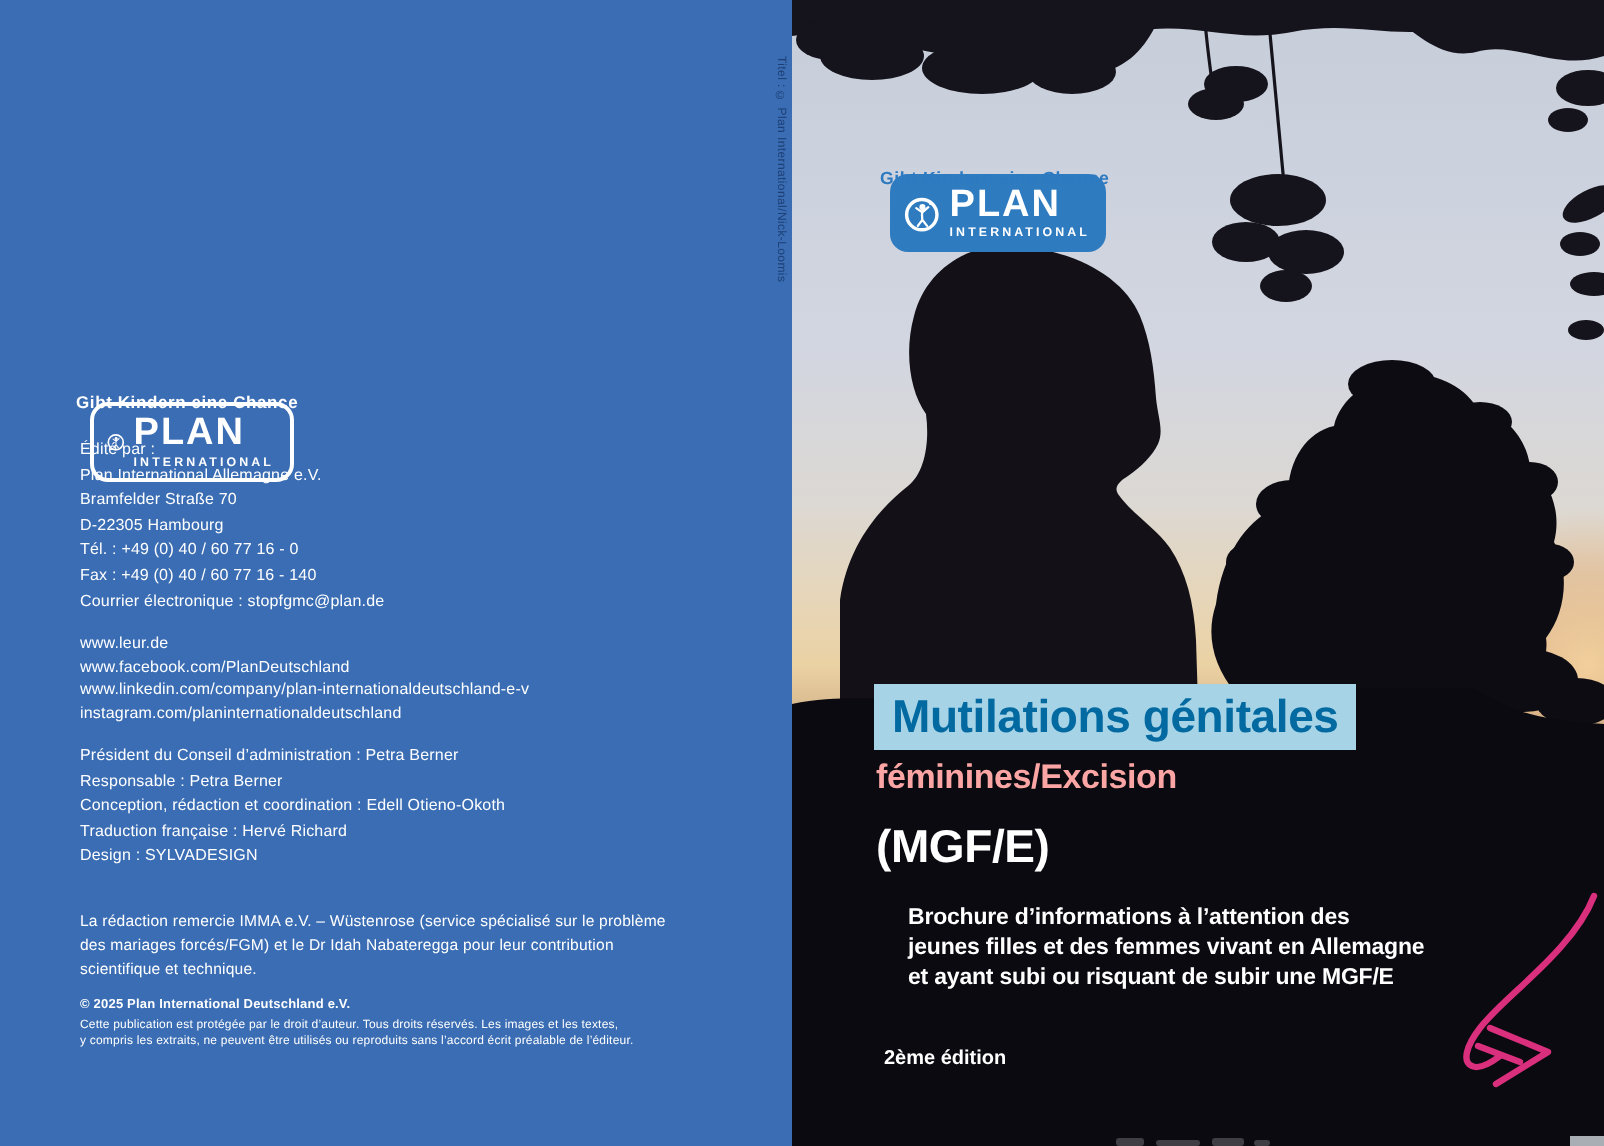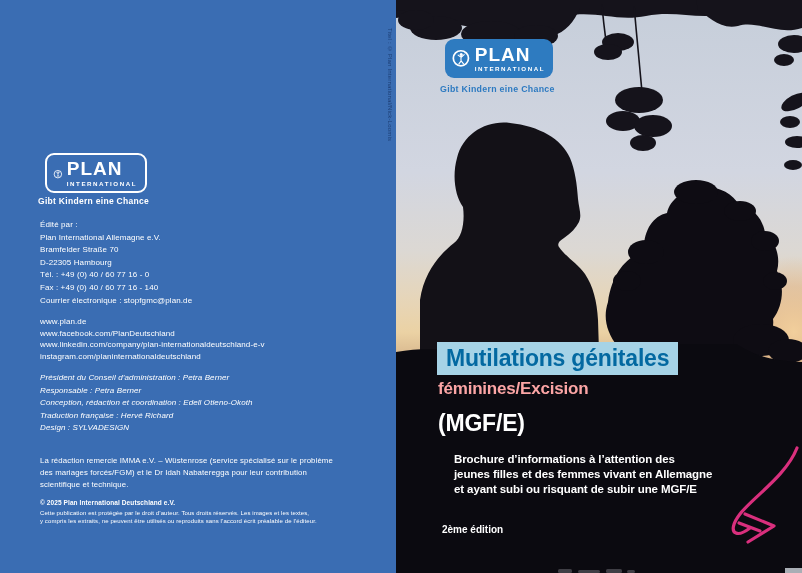--- a/index.html
+++ b/index.html
@@ -10,32 +10,32 @@
   }
   
   .page-back {
     position:absolute; left:0; top:0; width:396px; height:573px;
     background:#3a6db3; color:#ffffff;
   }
   .block { position:absolute; left:40px; white-space:nowrap; color:#fff;
            font-size:8px; line-height:12.6px; letter-spacing:0.1px; }
   .blk-publisher { top:219px; }
   .blk-links     { top:316px; line-height:11.6px; }
-  .blk-credits   { top:372px; line-height:12.5px;font-style:italic; }
+  .blk-credits   { top:372px; line-height:12.5px; }
   .blk-thanks    { top:455px; font-size:7.8px; line-height:11.8px; }
   .blk-copy      { top:499px; font-size:6px; line-height:8px; }
   .copy-title    { font-size:6.5px; font-weight:700; margin-bottom:2px; }
   .photo-credit {
     position:absolute; top:28px; right:3px; height:130px;
     writing-mode:vertical-rl; font-size:6px; letter-spacing:0.2px;
     color:#1d3f76; white-space:nowrap;
   }
   
-  .logo { position:absolute; display:flex; gap:4px;
-          padding:4px 8px 4px 6px; border-radius:9px; }
+  .logo { position:absolute; display:flex; align-items:center; gap:4px;
+          padding:4px 8px 4px 6px; border-radius:9px;margin-top:48px; }
   .logo-outline { left:45px; top:153px; width:102px; height:40px;
                   border:2.5px solid #ffffff; color:#fff; }
   .logo-solid   { left:49px; top:39px; width:108px; height:39px;
                   background:#2e7bc0; color:#fff; }
   .logo-txt { display:flex; flex-direction:column; justify-content:center; }
   .logo-word { font-weight:800; font-size:19px; line-height:19px; letter-spacing:1px; }
   .logo-sub  { font-weight:700; font-size:6.2px; letter-spacing:1.55px; margin-top:1.5px; }
   .tagline-back {
     position:absolute; left:38px; top:196px; color:#fff;
     font-weight:700; font-size:8.5px; letter-spacing:0.3px;
@@ -92,21 +92,21 @@
       <div>Édité par :</div>
       <div>Plan International Allemagne e.V.</div>
       <div>Bramfelder Straße 70</div>
       <div>D-22305 Hambourg</div>
       <div>Tél. : +49 (0) 40 / 60 77 16 - 0</div>
       <div>Fax : +49 (0) 40 / 60 77 16 - 140</div>
       <div>Courrier électronique : stopfgmc@plan.de</div>
     </div>
 
     <div class="block blk-links">
-      <div>www.plan.de</div>
+      <div>www.leur.de</div>
       <div>www.facebook.com/PlanDeutschland</div>
       <div>www.linkedin.com/company/plan-internationaldeutschland-e-v</div>
       <div>instagram.com/planinternationaldeutschland</div>
     </div>
 
     <div class="block blk-credits">
       <div>Président du Conseil d’administration : Petra Berner</div>
       <div>Responsable : Petra Berner</div>
       <div>Conception, rédaction et coordination : Edell Otieno-Okoth</div>
       <div>Traduction française : Hervé Richard</div>

